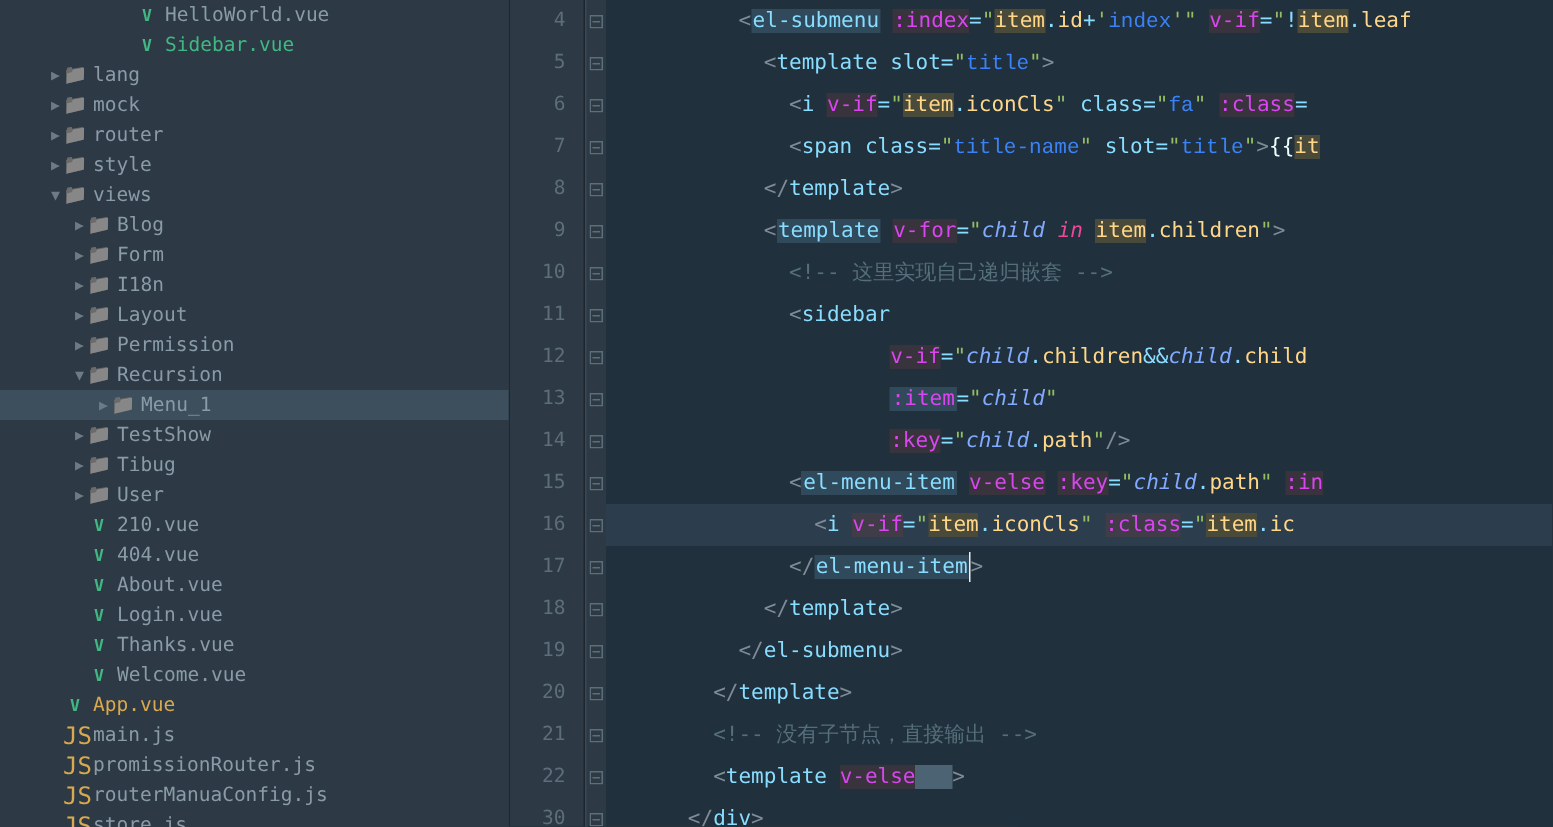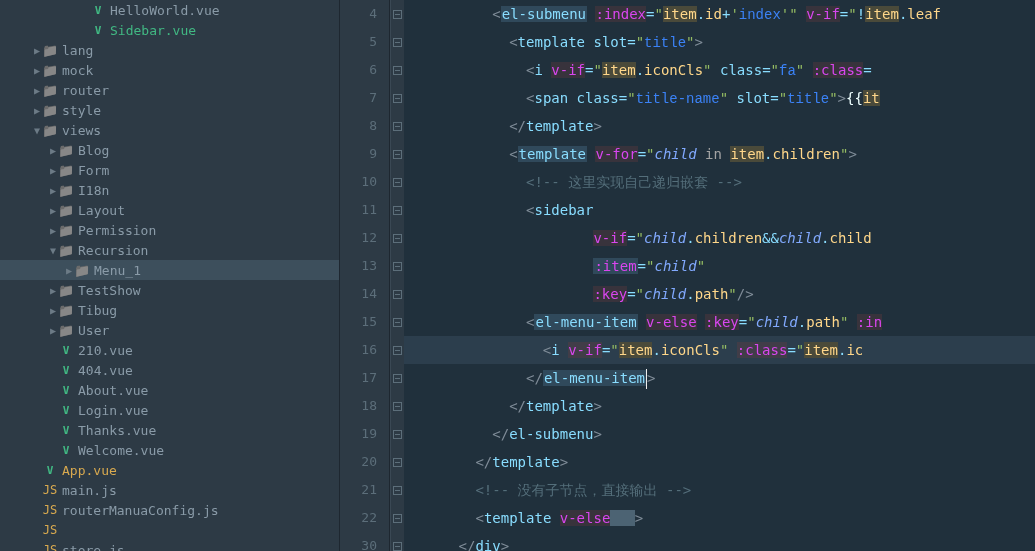--- a/index.html
+++ b/index.html
@@ -6,21 +6,21 @@
 body { background: #2d3a45; font-family: Consolas, Monaco, monospace; font-size: 13px; color: #aaa; overflow: hidden; }
 .container { display: flex; width: 1035px; height: 551px; }
 
 .sidebar { width: 340px; background: #2d3a45; border-right: 1px solid #1e2730; overflow-y: auto; }
 .tree-item { display: flex; align-items: center; height: 20px; cursor: pointer; color: #8a9ba8; }
 .tree-item.selected { background: #3d4f5c; }
 .tree-arrow { width: 10px; text-align: center; font-size: 10px; color: #6c7b86; }
 .tree-icon { width: 16px; margin-right: 4px; text-align: center; }
 .folder-icon { color: #6c7b86; }
 .vue-icon { color: #41b883; font-weight: bold; font-size: 11px; }
-.js-icon { color: #d8a94f; font-size: 12px; }
+.js-icon { color: #d8a94f; font-size: 16px; }
 .tree-label { color: #8a9ba8; }
 
 .editor-area { flex: 1; display: flex; background: #263238; }
 .gutter { width: 50px; background: #2d3a45; text-align: right; padding-right: 12px; color: #5c6e7a; font-size: 13px; line-height: 28px; border-right: 1px solid #1e2730;}
 .fold-col { width: 14px; background: #2d3a45; }
 .fold-mark { height: 28px; display: flex; align-items: center; justify-content: center; font-size: 9px; color: #5c6e7a; position: relative; border-left: 1px solid #3a4854;}
 
 .code { flex: 1; background: #20303c; font-size: 14px; line-height: 28px; white-space: pre; overflow: hidden; }
 .code-line { height: 28px; padding-left: 4px; }
 .code-line.hl { background: rgba(70, 90, 110, 0.35); }
@@ -28,21 +28,21 @@
 .t-bracket { color: #7f8c98; }
 .t-tag { color: #89ddff; }
 .t-attr { color: #d946ef; background: rgba(128,60,60,0.25); }
 .t-attr-plain { color: #89ddff; }
 .t-eq { color: #89ddff; }
 .t-str { color: #3b82f6; font-family: Liberation Mono, monospace; }
 .t-quote { color: #95bd63; }
 .t-var { color: #ffd78a; background: #4a4a3a; }
 .t-varplain { color: #ffd78a; }
 .t-italic { font-style: italic; color: #82aaff; }
-.t-kw { color: #a3a3a3; }
+.t-kw { color: #ec4899; font-style: italic; }
 .t-cm { color: #546e7a; }
 .t-dot { color: #89ddff; }
 .t-prop { color: #eeffff; }
 .t-op { color: #89ddff; }
 .cursor-box { background: rgba(120,150,170,0.5); padding:0 8px; }
 .cursor-line { display:inline-block; width:1px; height:20px; background:#eee; vertical-align:middle; }
 .hlbg { background: rgba(80,120,150,0.35); padding:0 1px;}
 </style>
 </head>
 <body>
@@ -171,25 +171,26 @@
         <span class="tree-label" style="color:#d8a94f">App.vue</span>
       </div>
       <div class="tree-item" style="padding-left: 32px;">
         <span class="tree-arrow"></span>
         <span class="tree-icon js-icon">JS</span>
         <span class="tree-label">main.js</span>
       </div>
       <div class="tree-item" style="padding-left: 32px;">
         <span class="tree-arrow"></span>
         <span class="tree-icon js-icon">JS</span>
+        <span class="tree-label">promissionRouter.js</span>
+      </div>
+      <div class="tree-item" style="padding-left: 32px;">
+        <span class="tree-arrow"></span>
+        <span class="tree-icon js-icon">JS</span>
         <span class="tree-label">routerManuaConfig.js</span>
-      </div>
-      <div class="tree-item" style="padding-left: 32px;">
-        <span class="tree-arrow"></span>
-        <span class="tree-icon js-icon">JS</span>
       </div>
       <div class="tree-item" style="padding-left: 32px;">
         <span class="tree-arrow"></span>
         <span class="tree-icon js-icon">JS</span>
         <span class="tree-label">store.js</span>
       </div>
     </div>
 
   <div class="editor-area">
     <div class="gutter" id="gutter">

